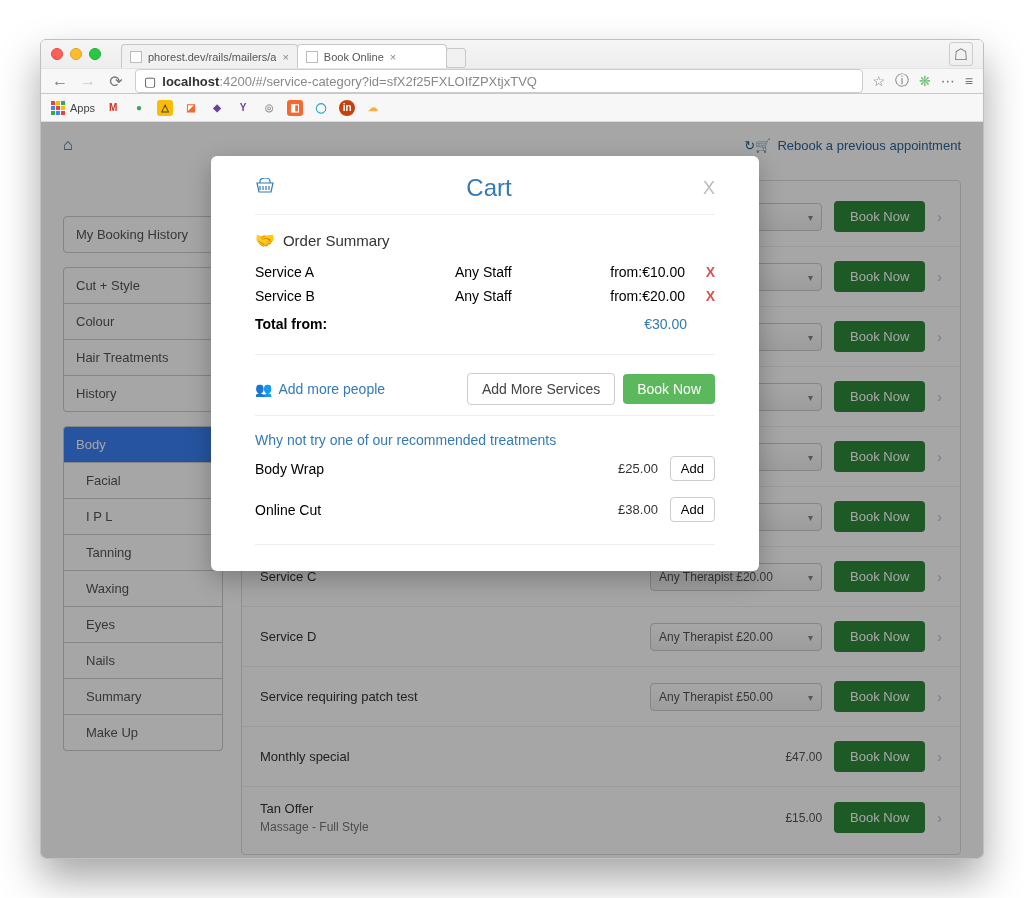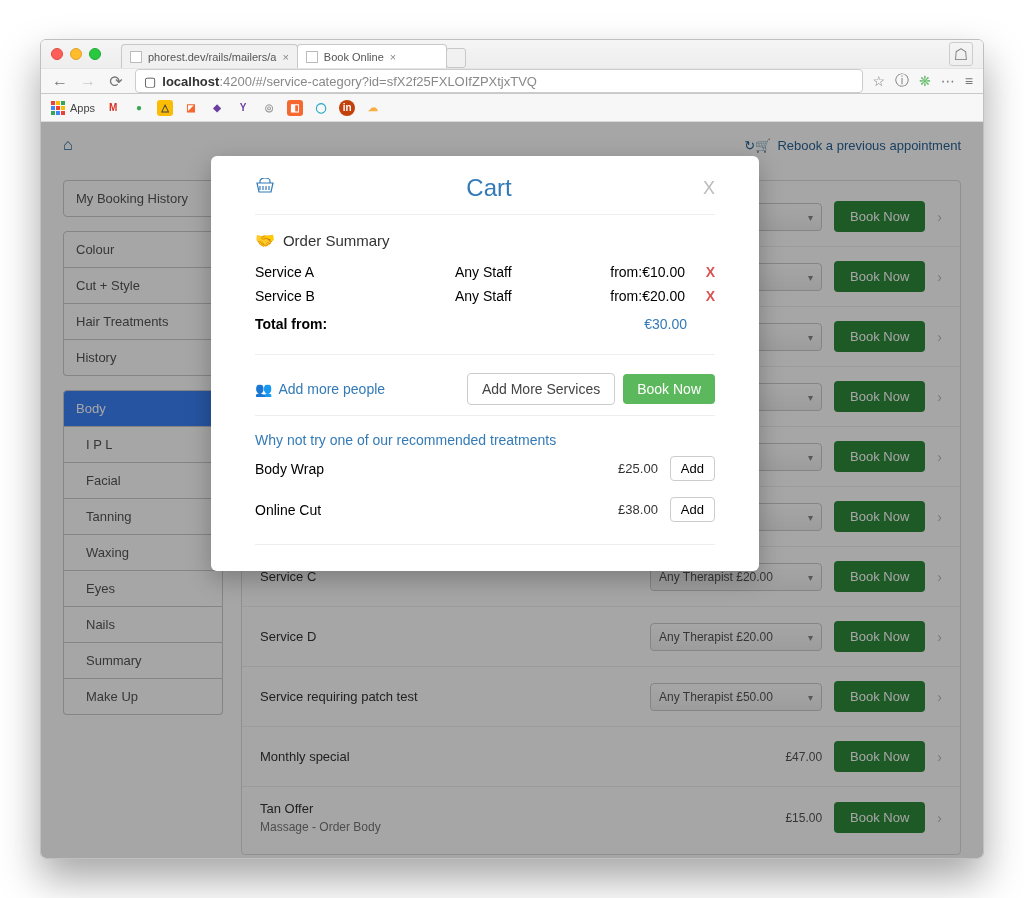--- a/index.html
+++ b/index.html
@@ -38,21 +38,21 @@
   .apps div{width:4px;height:4px;}
   
   .viewport{ flex:1; position:relative; overflow:hidden; background:#fff;}
   .dim{ position:absolute; inset:0; background:rgba(0,0,0,.35);}
   
   .page{ position:absolute; inset:0; padding:14px 22px; }
   .topbar{ display:flex; align-items:center; color:#2a6496; font-size:13px; }
   .home{ color:#2a6496; font-size:16px;}
   .rebook{ margin-left:auto; display:flex; gap:6px; align-items:center; font-weight:500;}
   .layout{ display:flex; gap:18px; margin-top:26px;}
-  .sidebar{ width:160px; display:flex; flex-direction:column; gap:14px;}
+  .sidebar{ width:160px; display:flex; flex-direction:column; gap:14px;margin-top:36px;}
   .pill{ border:1px solid #ccc; border-radius:4px; padding:10px 12px; font-size:13px; color:#555; background:#fff;}
   .catlist{ display:flex; flex-direction:column;}
   .cat{ border:1px solid #ccc; border-top:none; padding:10px 12px; font-size:13px; color:#555; background:#fff; display:flex; align-items:center; gap:8px;}
   .cat:first-child{ border-top:1px solid #ccc; border-top-left-radius:4px; border-top-right-radius:4px;}
   .cat:last-child{ border-bottom-left-radius:4px; border-bottom-right-radius:4px;}
   .cat.indent{ padding-left:22px;}
   .cat.active{ background:#3b82f6; color:#fff;}
   .mainarea{ flex:1; background:#fff; border:1px solid #ddd; border-radius:4px; padding:6px 0; }
   .svc{ display:flex; align-items:center; padding:14px 18px; border-top:1px solid #eee; gap:12px; font-size:13px;}
   .svc:first-child{border-top:none;}
@@ -173,29 +173,29 @@
           <div class="rebook">
             <span>↻🛒</span>
             <span>Rebook a previous appointment</span>
           </div>
         </div>
 
         <div class="layout">
           <div class="sidebar">
             <div class="pill">My Booking History</div>
             <div class="catlist">
+              <div class="cat">Cut + Style</div>
               <div class="cat">Colour</div>
-              <div class="cat">Cut + Style</div>
               <div class="cat">Hair Treatments</div>
               <div class="cat">History</div>
             </div>
             <div class="catlist">
               <div class="cat active">Body</div>
+              <div class="cat indent">Facial</div>
               <div class="cat indent">I P L</div>
-              <div class="cat indent">Facial</div>
               <div class="cat indent">Tanning</div>
               <div class="cat indent">Waxing</div>
               <div class="cat indent">Eyes</div>
               <div class="cat indent">Nails</div>
               <div class="cat indent">Summary</div>
               <div class="cat indent">Make Up</div>
             </div>
           </div>
 
           <div class="mainarea" id="svclist">
@@ -253,21 +253,21 @@
                 <div class="booknow">Book Now</div>
                 <div class="chev">›</div>
               </div>
               <div class="svc">
                 <div class="name">Monthly special</div>
                 <div class="price-inline">£47.00</div>
                 <div class="booknow">Book Now</div>
                 <div class="chev">›</div>
               </div>
               <div class="svc">
-                <div class="name">Tan Offer<span class="sub">Massage - Order Body</span></div>
+                <div class="name">Tan Offer<span class="sub">Massage - Full Style</span></div>
                 <div class="price-inline">£15.00</div>
                 <div class="booknow">Book Now</div>
                 <div class="chev">›</div>
               </div>
             </div>
         </div>
       </div>
 
       <div class="dim"></div>
 

